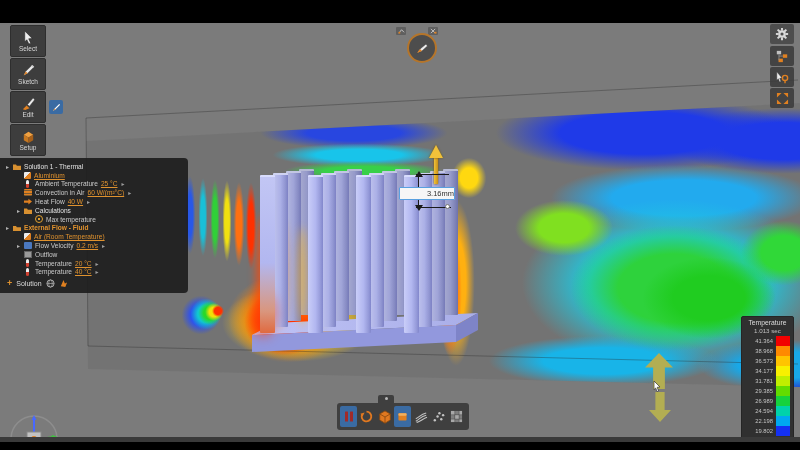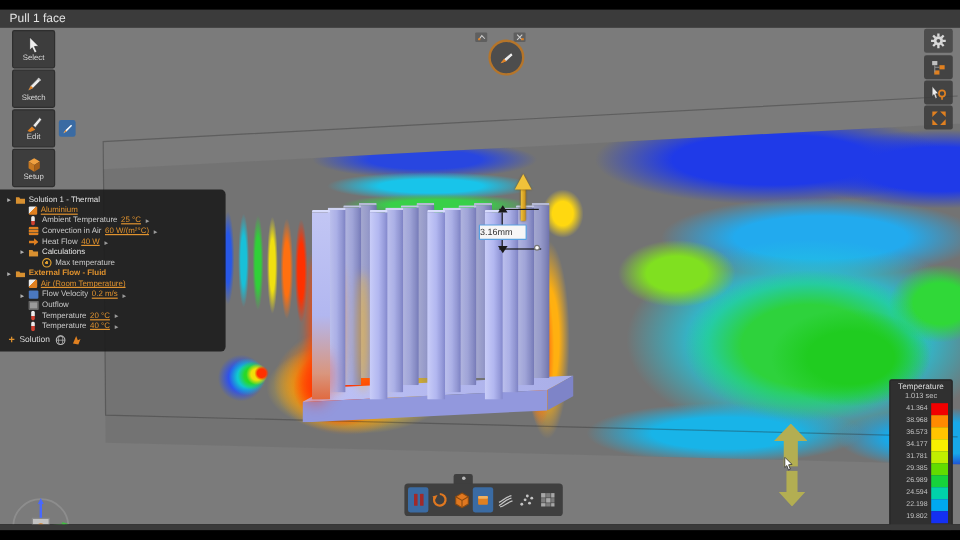--- a/index.html
+++ b/index.html
@@ -92,22 +92,22 @@
   .pin-hot{background:linear-gradient(180deg,#c2c6f4 0%,#b2b7f0 55%,#d9967e 86%,#e06a40 100%);}
   .face{position:absolute;}
   .glow{position:absolute;border-radius:50%;filter:blur(4px);}
 
   
   .dimline{left:418px;top:154px;width:1px;height:29px;background:#1a1a1a;}
   .tickt{left:416px;top:151px;width:33px;height:1px;background:#1a1a1a;}
   .tickb{left:416px;top:184px;width:35px;height:1px;background:#1a1a1a;}
   .arrt{left:415px;top:148px;width:0;height:0;border-left:4px solid transparent;border-right:4px solid transparent;border-bottom:6px solid #1a1a1a;}
   .arrb{left:415px;top:182px;width:0;height:0;border-left:4px solid transparent;border-right:4px solid transparent;border-top:6px solid #1a1a1a;}
-  .dimlabel{left:399px;top:164px;width:40px;height:13px;background:#f6f6f6;border:1px solid #58a0e0;
-            box-sizing:border-box;font-size:7.5px;color:#333;text-align:left;line-height:11px;border-radius:1px;}
+  .dimlabel{left:399px;top:164px;width:56px;height:13px;background:#f6f6f6;border:1px solid #58a0e0;
+            box-sizing:border-box;font-size:7.5px;color:#333;text-align:right;line-height:11px;border-radius:1px;}
   .handle-dot{left:445px;top:181px;width:5px;height:5px;border-radius:50%;background:#fff;border:1px solid #777;box-sizing:border-box;}
   .pullarrow-head{left:429px;top:122px;width:0;height:0;border-left:7px solid transparent;border-right:7px solid transparent;
                   border-bottom:13px solid #f0c23a;filter:drop-shadow(0 0 1px #7a5408);}
   .pullarrow-stem{left:434px;top:134px;width:4px;height:27px;background:linear-gradient(90deg,#f0c23a,#c89018);filter:drop-shadow(0 0 1px #7a5408);}
 
   
   .manip{background:#b3ae52;clip-path:polygon(50% 0,100% 40%,71% 40%,71% 100%,29% 100%,29% 40%,0 40%);
          filter:drop-shadow(0 1px 1px rgba(0,0,0,.35));}
 
   
@@ -134,21 +134,20 @@
   .ltime{font-size:6.2px;color:#c0c0c0;text-align:center;line-height:7px;margin-bottom:2px;}
   .lrow{display:flex;align-items:center;justify-content:flex-end;height:10px;gap:3px;}
   .llab{font-size:5.8px;color:#c4c4c4;}
   .lcell{width:14px;height:10px;flex:none;}
 </style>
 </head>
 <body>
 
 <div class="stage">
 
-  <div class="abs titlebar">Pull 1 face</div>
   <div class="abs viewport">
 
     <div class="abs plume"></div>
     <svg class="abs" style="left:0;top:0" width="800" height="414" viewBox="0 23 800 414">
       <polyline points="798,80 86,118 88,346 798,364" fill="none" stroke="rgba(40,40,40,.35)" stroke-width="1"></polyline>
     </svg>
 
     <div class="abs face" style="left:252px;top:286px;width:226px;height:26px;background:linear-gradient(90deg,#bfc3f6,#a9aee8);
                 clip-path:polygon(0px 26px,204px 16px,226px 4px,22px 14px);"></div>
     <div class="abs face" style="left:456px;top:290px;width:22px;height:29px;background:#7e84c8;

